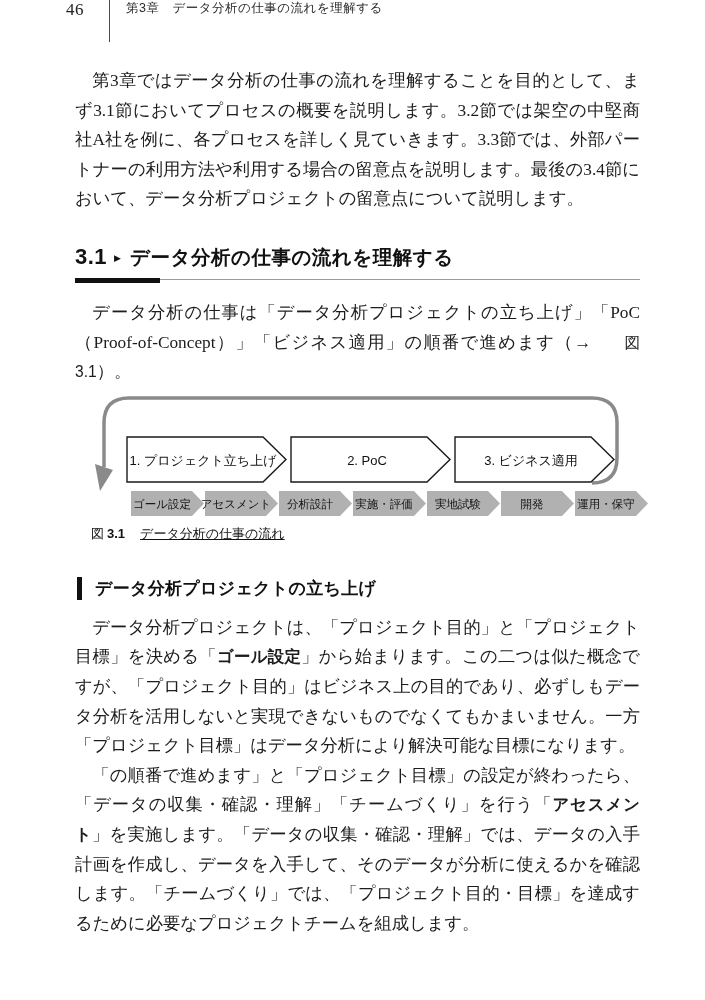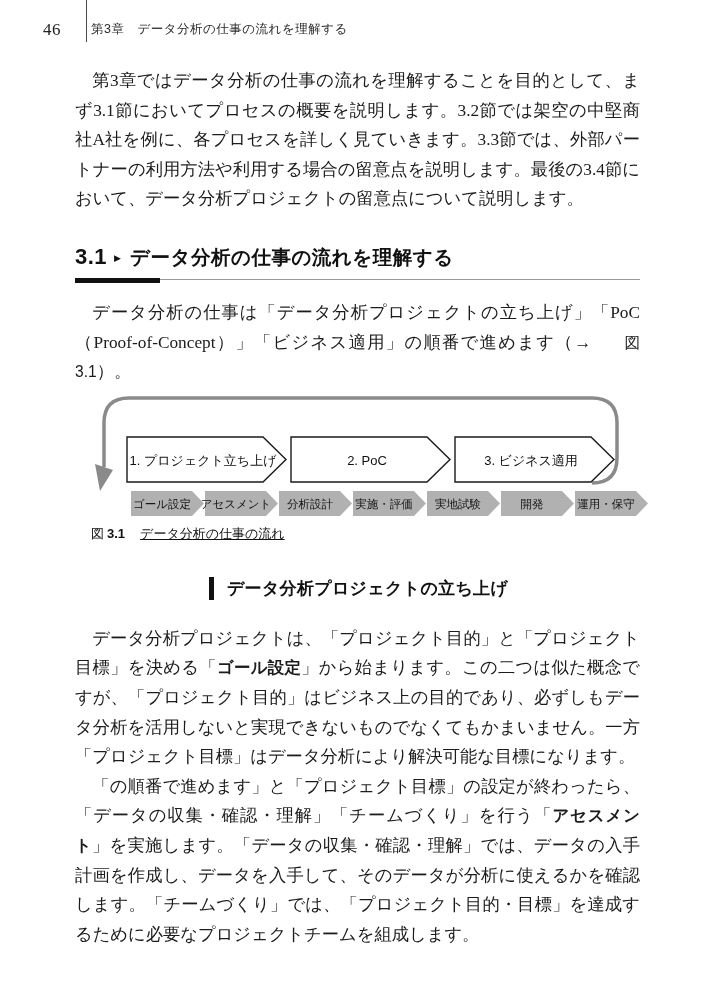--- a/index.html
+++ b/index.html
@@ -5,33 +5,33 @@
   html,body{margin:0;padding:0;}
   body{
     width:705px;height:1000px;background:#ffffff;overflow:hidden;
     font-family:"Liberation Serif","DejaVu Serif",serif;
     color:#1c1c1c;
   }
   .page{width:705px;height:1000px;position:relative;box-sizing:border-box;}
 
   
   .page-header{
-    display:flex;align-items:flex-end;height:42px;
-    padding-left:43px;box-sizing:border-box;
+    display:flex;height:42px;
+    padding-left:66px;box-sizing:border-box;
   }
   .page-num{
     width:43px;font-size:17px;letter-spacing:.5px;
     padding-bottom:2px;color:#222;
   }
   .header-divider{
     width:1px;align-self:stretch;background:#4a4a4a;
   }
   .running-title{
     font-family:"Liberation Sans","DejaVu Sans",sans-serif;
-    font-size:12.5px;color:#2a2a2a;margin-left:4px;padding-bottom:4px;
+    font-size:12.5px;color:#2a2a2a;margin-left:16px;padding-bottom:4px;
     letter-spacing:.5px;
   }
 
   
   .content{
     margin:0 65px 0 75px;width:565px;
   }
   .body-text{
     margin:0;font-size:17.3px;line-height:29.6px;
     text-align:justify;text-justify:inter-ideograph;
@@ -85,24 +85,24 @@
     font-size:13px;color:#111;display:flex;align-items:baseline;
   }
   .cap-fig{font-weight:400;}
   .cap-num{font-weight:700;margin:0 3px 0 3px;}
   .cap-text{margin-left:12px;text-decoration:underline;}
 
   
   .subsection-heading{
     margin:34px 0 0 0;display:flex;align-items:center;
     font-family:"Liberation Sans","DejaVu Sans",sans-serif;
-    font-size:17px;font-weight:700;color:#111;letter-spacing:.3px;justify-content:center;
+    font-size:17px;font-weight:700;color:#111;letter-spacing:.3px;
   }
   .sub-bar{width:5px;height:23px;background:#111;margin:0 13px 0 2px;flex:none;}
-  .bodyblock{margin-top:24px;}
+  .bodyblock{margin-top:13px;}
 </style>
 </head>
 <body>
 
 <div class="page">
 
   <header class="page-header">
     <span class="page-num">46</span>
     <span class="header-divider"></span>
     <span class="running-title">第3章　データ分析の仕事の流れを理解する</span>

